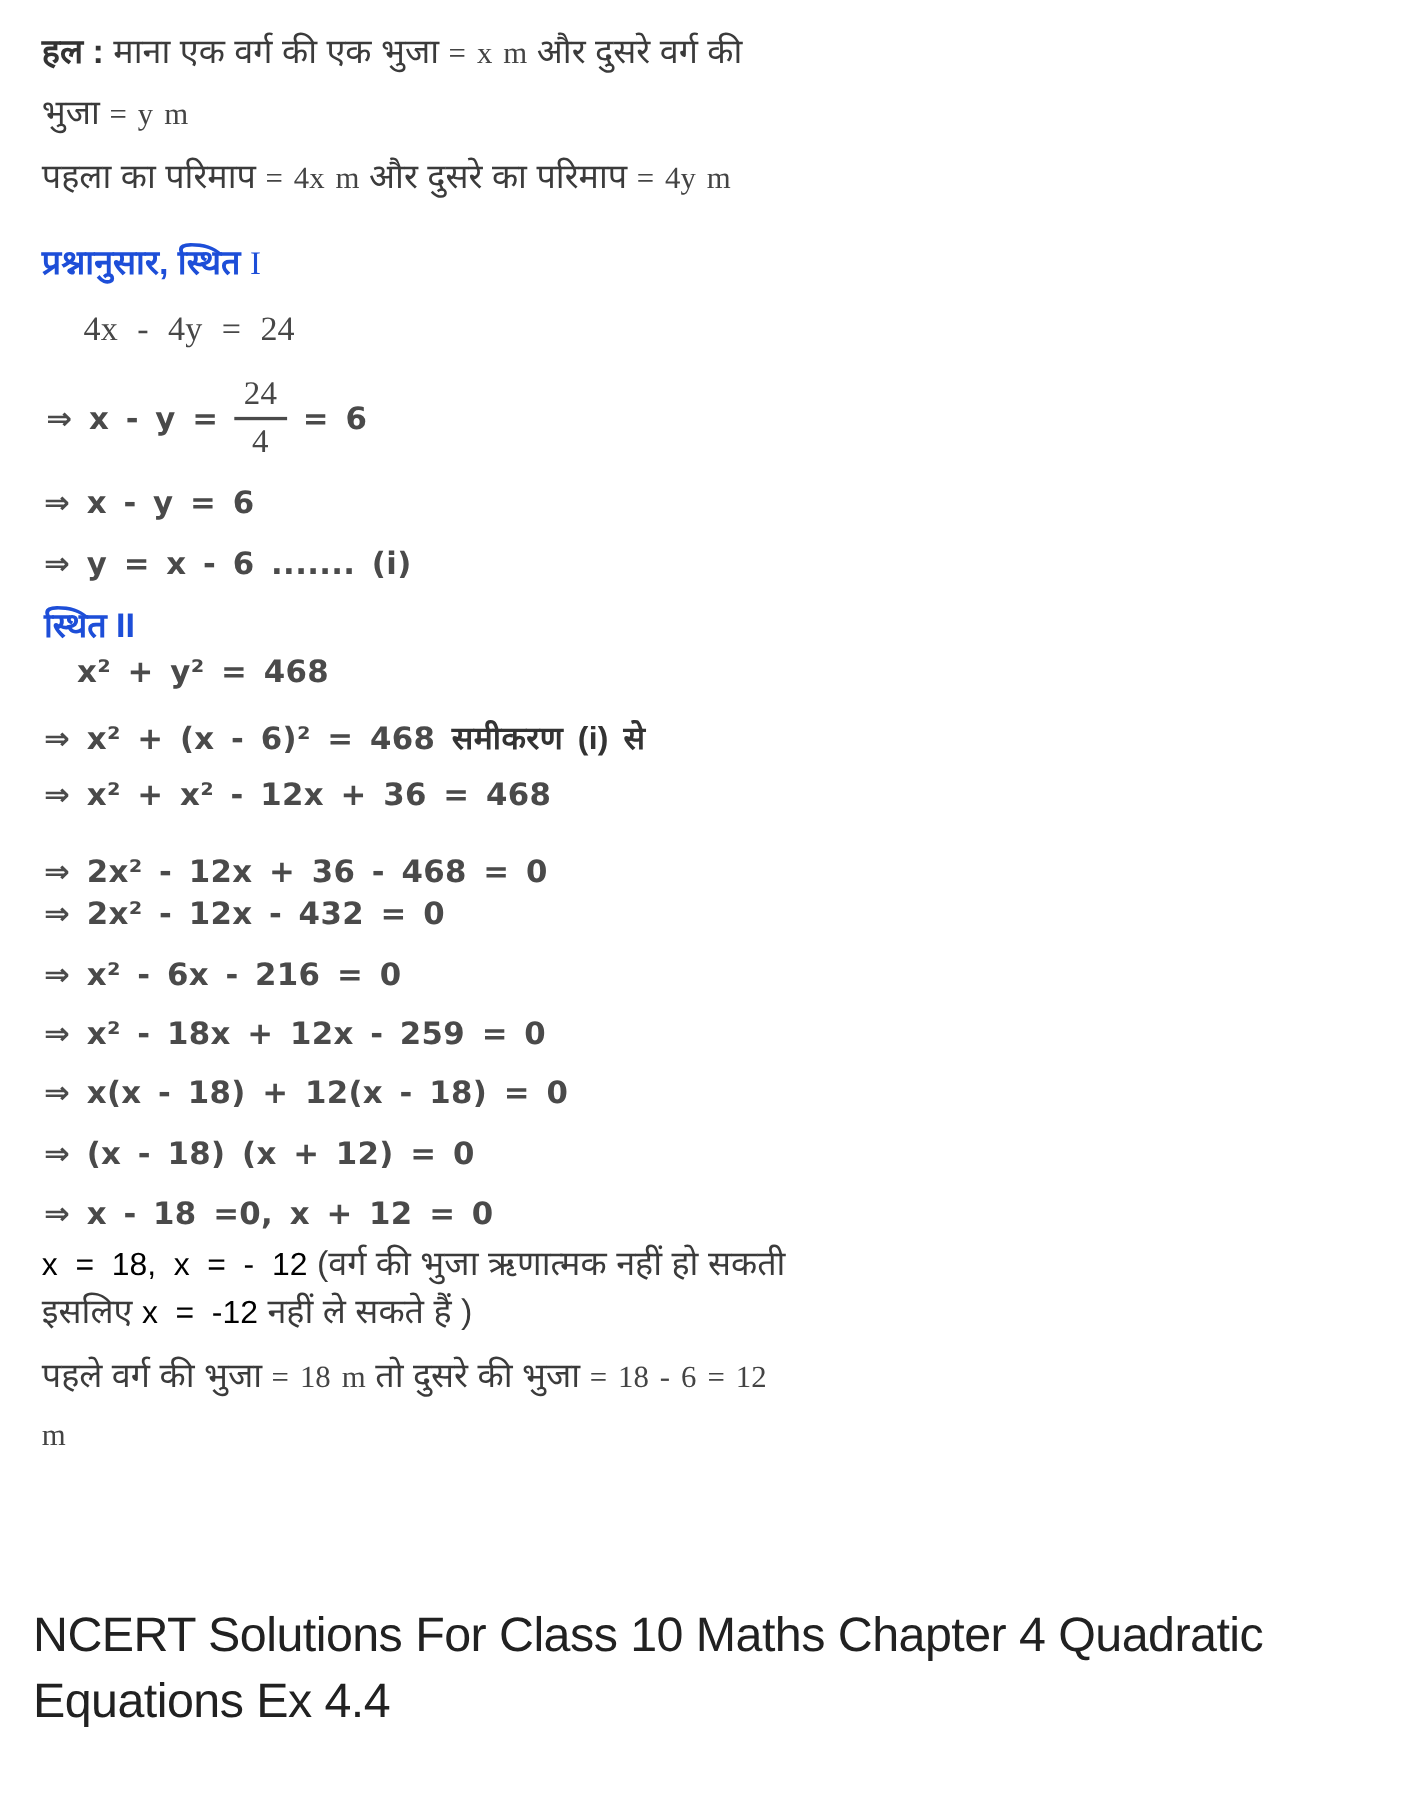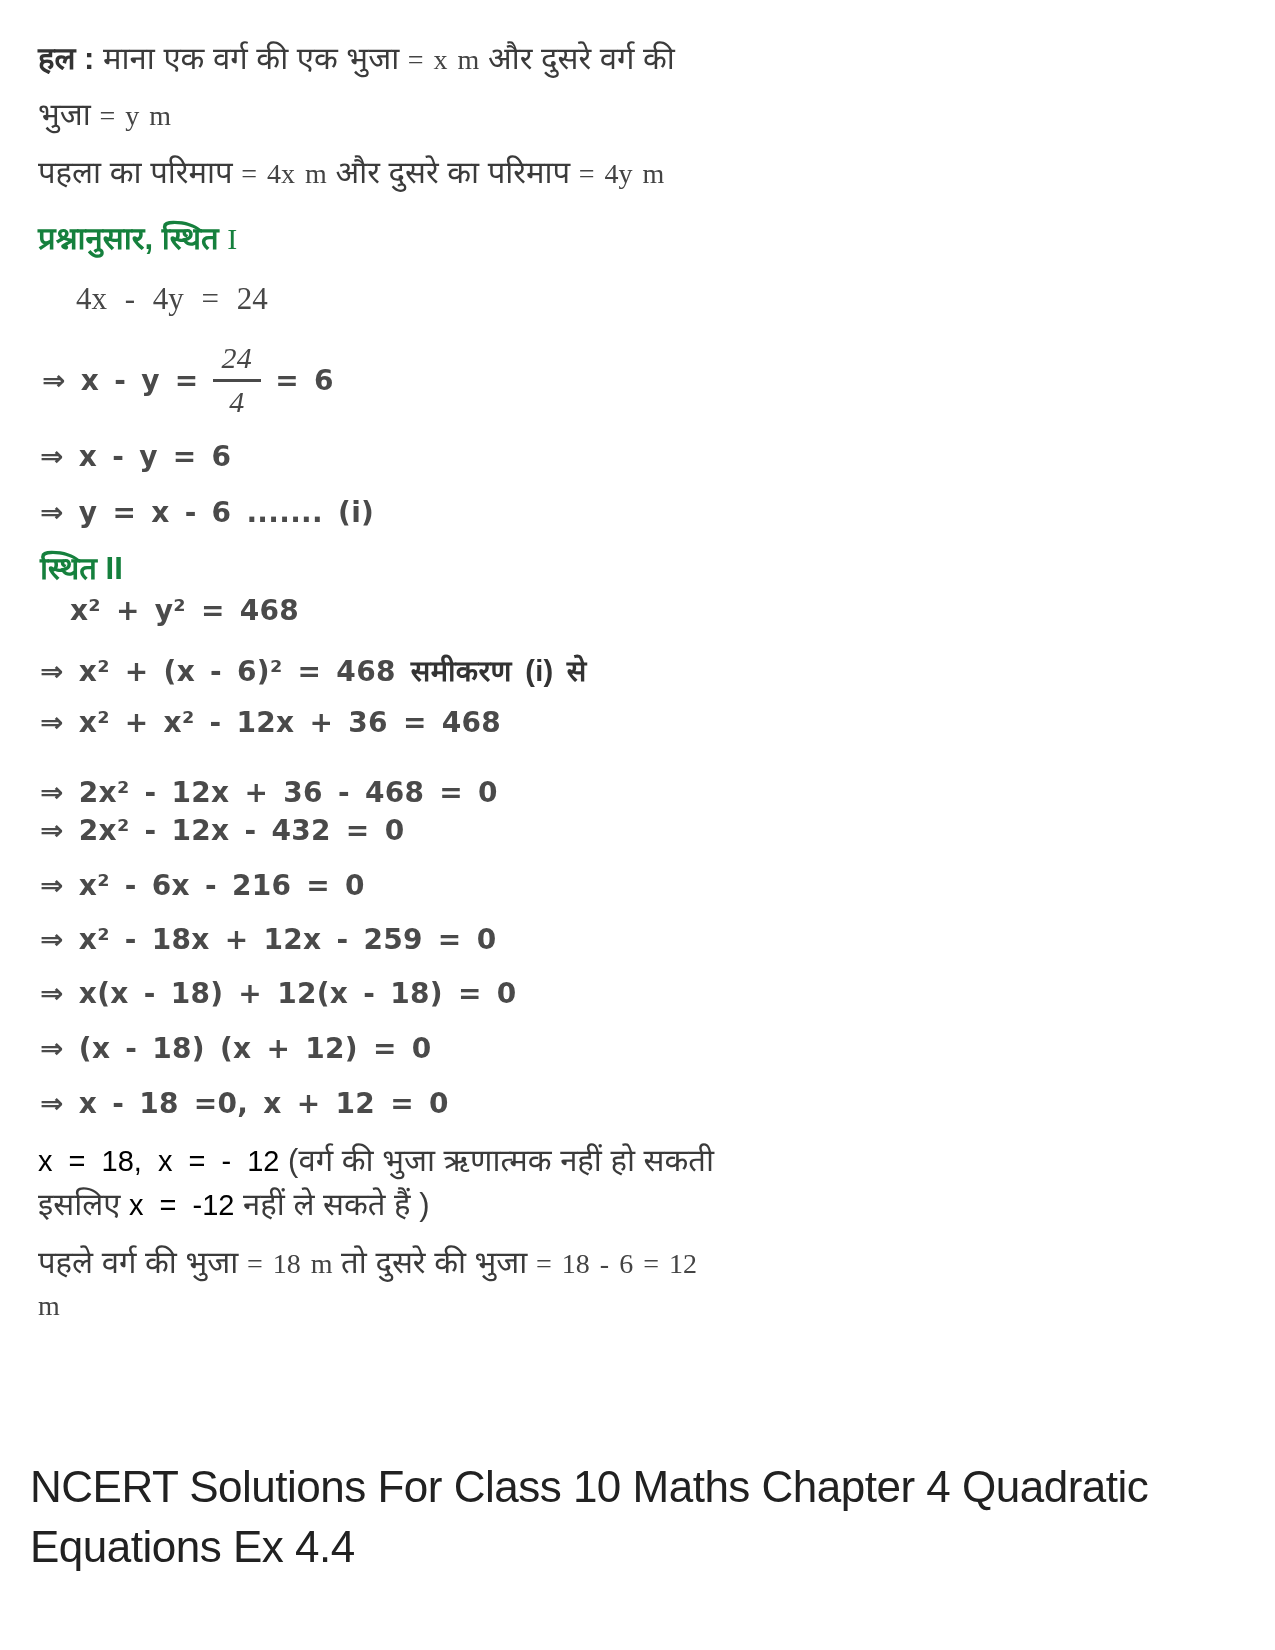--- a/index.html
+++ b/index.html
@@ -16,38 +16,37 @@
   }
   .line {
     position: absolute;
     white-space: nowrap;
     color: #3e3e3e;
   }
   
   .hi {
     font-size: 31px;
     color: #3b3b3b;
-    margin-top: 12px;
   }
   .hi .bold-label {
     font-weight: 700;
     color: #333333;
   }
   
   .latin {
     font-family: "Liberation Serif", "DejaVu Serif", serif;
     font-size: 28px;
     color: #444444;
     word-spacing: 3px;
   }
   
   .heading {
     font-weight: 700;
     font-size: 31px;
-    color: #15803d;
+    color: #1d4ed8;
   }
   .heading .numeral {
     font-family: "Liberation Serif", "DejaVu Serif", serif;
     font-weight: 400;
     font-size: 30px;
   }
   
   .eq {
     font-family: "DejaVu Sans", "Liberation Sans", sans-serif;
     font-size: 28px;
@@ -71,21 +70,20 @@
   }
   .frac {
     display: inline-flex;
     flex-direction: column;
     align-items: center;
     font-family: "Liberation Serif", "DejaVu Serif", serif;
     font-weight: 400;
     font-size: 30px;
     color: #474747;
     line-height: 1.15;
-    font-style: italic;
   }
   .frac .num {
     border-bottom: 3px solid #4a4a4a;
     padding: 0 9px 3px 9px;
   }
   .frac .den {
     padding-top: 3px;
   }
   .eq-note {
     font-weight: 700;

